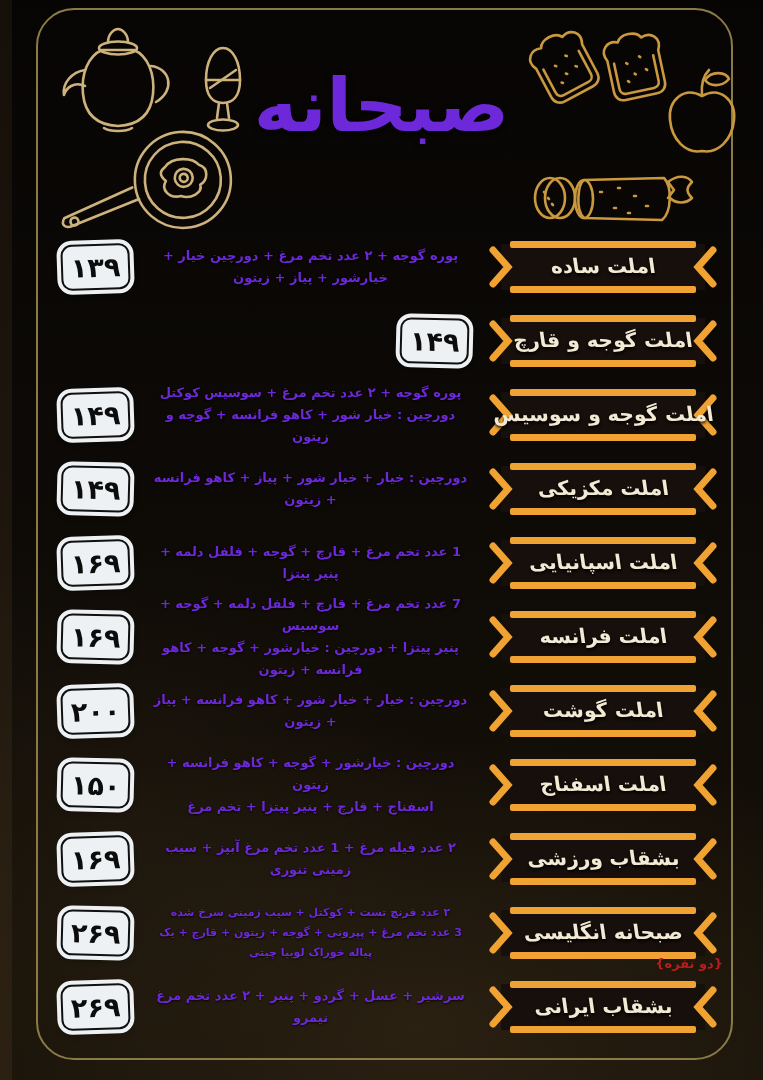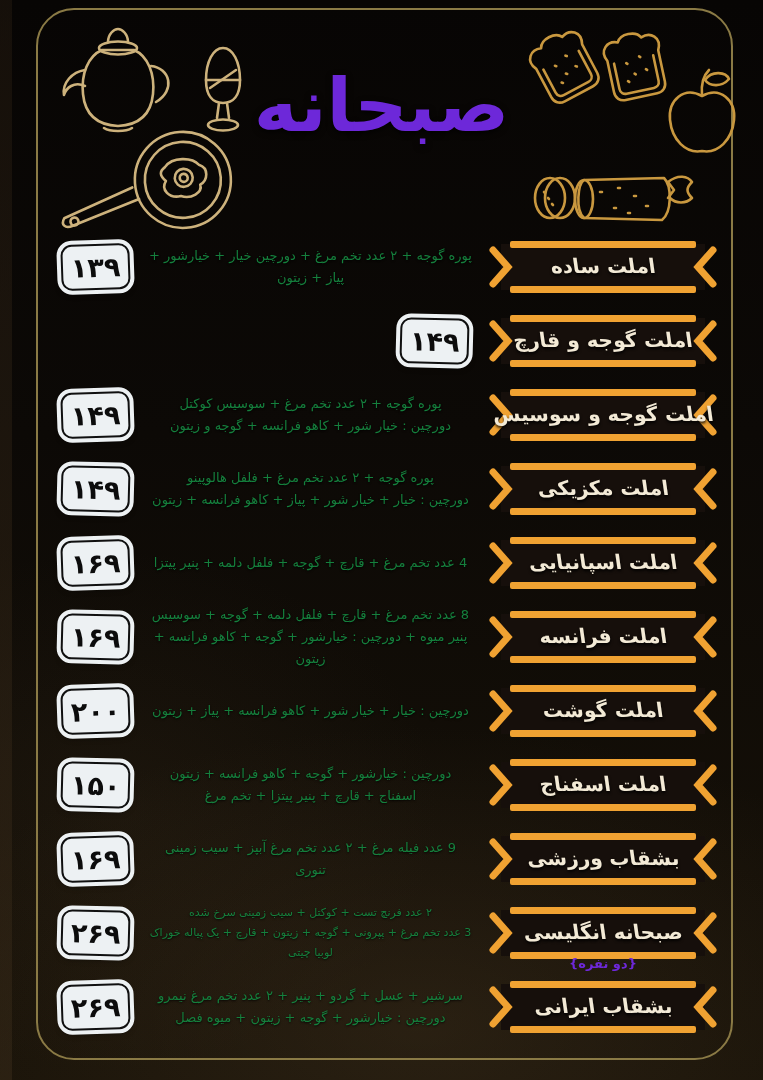--- a/index.html
+++ b/index.html
@@ -46,27 +46,27 @@
   .banner-wrap { flex: 0 0 240px; position: relative; height: 56px; }
   .banner-wrap svg { position: absolute; inset: 0; width: 100%; height: 100%; overflow: visible; }
   .item-name {
     position: absolute; inset: 0; display: flex; align-items: center; justify-content: center;
     font-size: 20px; font-weight: bold; color: #f3ead6; direction: rtl;
     transform: skewX(8deg); padding-bottom: 3px; white-space: nowrap;
     text-shadow: 0 2px 3px rgba(0,0,0,.9);
   }
   .item-subname {
     position: absolute; top: 100%; left: 0; right: 0; margin-top: -5px;
-    text-align: center; font-size: 13px; font-weight: bold; color: #6d28d9; direction: rtl;
+    text-align: right; font-size: 13px; font-weight: bold; color: #b91c1c; direction: rtl;
   }
 
   .desc {
     flex: 1 1 auto; text-align: center; direction: rtl;
-    font-size: 13px; font-weight: normal; line-height: 1.7;
-    color: #15803d; padding: 0 10px 0 4px;
+    font-size: 13px; font-weight: bold; line-height: 1.7;
+    color: #6d28d9; padding: 0 10px 0 4px;
     text-shadow: 0 1px 2px rgba(0,0,0,.8);
   }
   .row:nth-child(10) .desc { font-size: 11px; line-height: 1.8; }
 
   .price-wrap { flex: 0 0 96px; display: flex; justify-content: center; }
   .price-badge {
     min-width: 62px; height: 46px; padding: 0 8px;
     display: flex; align-items: center; justify-content: center;
     background: #edf1f3; color: #0c0c0c;
     border: 2px solid #101010; border-radius: 11px;
@@ -214,63 +214,62 @@
         <rect x="18" y="5" width="204" height="46" fill="#160f0b"></rect>
         <rect x="27" y="2" width="186" height="7" rx="2" fill="#f0a232"></rect>
         <rect x="27" y="47" width="186" height="7" rx="2" fill="#f0a232"></rect>
         <path d="M10 11 L25 28 L10 45" fill="none" stroke="#f0a232" stroke-width="7" stroke-linecap="round"></path>
         <path d="M230 11 L215 28 L230 45" fill="none" stroke="#f0a232" stroke-width="7" stroke-linecap="round"></path>
       </svg>
       <span class="item-name">املت مکزیکی</span>
 
     </div>
     <div class="desc">
-      <div>پوره گوجه + ۲ عدد تخم مرغ + فلفل هالوپینو</div>
       <div>دورچین : خیار + خیار شور + پیاز + کاهو فرانسه + زیتون</div>
     </div>
     <div class="price-wrap">
       <div class="price-badge">۱۴۹</div>
     </div>
   </div>
 
   <div class="row">
     <div class="banner-wrap">
       <svg viewBox="0 0 240 56" preserveAspectRatio="none">
         <rect x="18" y="5" width="204" height="46" fill="#160f0b"></rect>
         <rect x="27" y="2" width="186" height="7" rx="2" fill="#f0a232"></rect>
         <rect x="27" y="47" width="186" height="7" rx="2" fill="#f0a232"></rect>
         <path d="M10 11 L25 28 L10 45" fill="none" stroke="#f0a232" stroke-width="7" stroke-linecap="round"></path>
         <path d="M230 11 L215 28 L230 45" fill="none" stroke="#f0a232" stroke-width="7" stroke-linecap="round"></path>
       </svg>
       <span class="item-name">املت اسپانیایی</span>
 
     </div>
     <div class="desc">
-      <div>4 عدد تخم مرغ + قارچ + گوجه + فلفل دلمه + پنیر پیتزا</div>
+      <div>1 عدد تخم مرغ + قارچ + گوجه + فلفل دلمه + پنیر پیتزا</div>
     </div>
     <div class="price-wrap">
       <div class="price-badge">۱۶۹</div>
     </div>
   </div>
 
   <div class="row">
     <div class="banner-wrap">
       <svg viewBox="0 0 240 56" preserveAspectRatio="none">
         <rect x="18" y="5" width="204" height="46" fill="#160f0b"></rect>
         <rect x="27" y="2" width="186" height="7" rx="2" fill="#f0a232"></rect>
         <rect x="27" y="47" width="186" height="7" rx="2" fill="#f0a232"></rect>
         <path d="M10 11 L25 28 L10 45" fill="none" stroke="#f0a232" stroke-width="7" stroke-linecap="round"></path>
         <path d="M230 11 L215 28 L230 45" fill="none" stroke="#f0a232" stroke-width="7" stroke-linecap="round"></path>
       </svg>
       <span class="item-name">املت فرانسه</span>
 
     </div>
     <div class="desc">
-      <div>8 عدد تخم مرغ + قارچ + فلفل دلمه + گوجه + سوسیس</div>
-      <div>پنیر میوه + دورچین : خیارشور + گوجه + کاهو فرانسه + زیتون</div>
+      <div>7 عدد تخم مرغ + قارچ + فلفل دلمه + گوجه + سوسیس</div>
+      <div>پنیر پیتزا + دورچین : خیارشور + گوجه + کاهو فرانسه + زیتون</div>
     </div>
     <div class="price-wrap">
       <div class="price-badge">۱۶۹</div>
     </div>
   </div>
 
   <div class="row">
     <div class="banner-wrap">
       <svg viewBox="0 0 240 56" preserveAspectRatio="none">
         <rect x="18" y="5" width="204" height="46" fill="#160f0b"></rect>
@@ -317,21 +316,21 @@
         <rect x="18" y="5" width="204" height="46" fill="#160f0b"></rect>
         <rect x="27" y="2" width="186" height="7" rx="2" fill="#f0a232"></rect>
         <rect x="27" y="47" width="186" height="7" rx="2" fill="#f0a232"></rect>
         <path d="M10 11 L25 28 L10 45" fill="none" stroke="#f0a232" stroke-width="7" stroke-linecap="round"></path>
         <path d="M230 11 L215 28 L230 45" fill="none" stroke="#f0a232" stroke-width="7" stroke-linecap="round"></path>
       </svg>
       <span class="item-name">بشقاب ورزشی</span>
 
     </div>
     <div class="desc">
-      <div>9 عدد فیله مرغ + ۲ عدد تخم مرغ آبپز + سیب زمینی تنوری</div>
+      <div>۲ عدد فیله مرغ + 1 عدد تخم مرغ آبپز + سیب زمینی تنوری</div>
     </div>
     <div class="price-wrap">
       <div class="price-badge">۱۶۹</div>
     </div>
   </div>
 
   <div class="row">
     <div class="banner-wrap">
       <svg viewBox="0 0 240 56" preserveAspectRatio="none">
         <rect x="18" y="5" width="204" height="46" fill="#160f0b"></rect>
@@ -359,19 +358,18 @@
         <rect x="27" y="2" width="186" height="7" rx="2" fill="#f0a232"></rect>
         <rect x="27" y="47" width="186" height="7" rx="2" fill="#f0a232"></rect>
         <path d="M10 11 L25 28 L10 45" fill="none" stroke="#f0a232" stroke-width="7" stroke-linecap="round"></path>
         <path d="M230 11 L215 28 L230 45" fill="none" stroke="#f0a232" stroke-width="7" stroke-linecap="round"></path>
       </svg>
       <span class="item-name">بشقاب ایرانی</span>
 
     </div>
     <div class="desc">
       <div>سرشیر + عسل + گردو + پنیر + ۲ عدد تخم مرغ نیمرو</div>
-      <div>دورچین : خیارشور + گوجه + زیتون + میوه فصل</div>
     </div>
     <div class="price-wrap">
       <div class="price-badge">۲۶۹</div>
     </div>
   </div>
 </div>
 
 </body></html>

